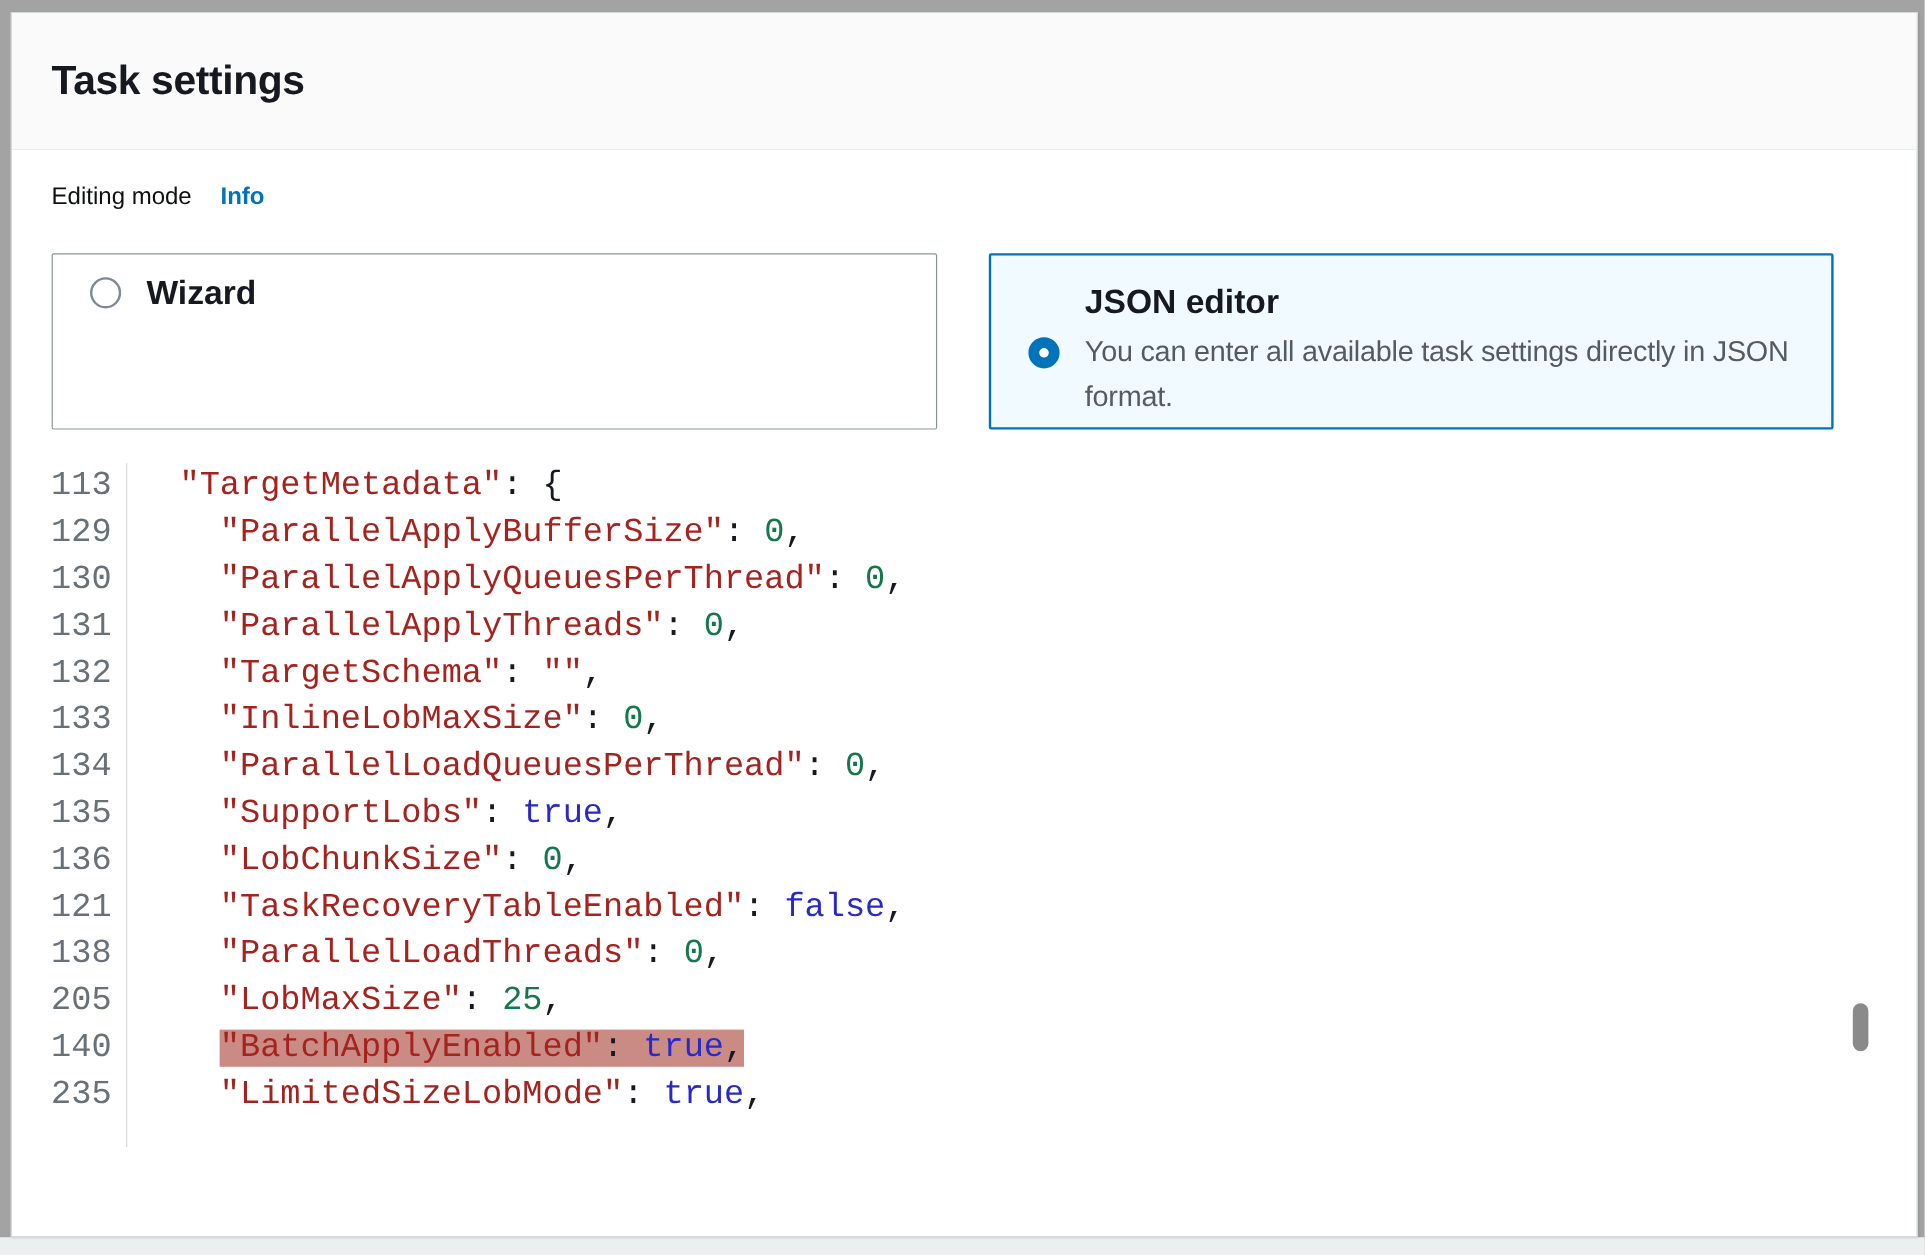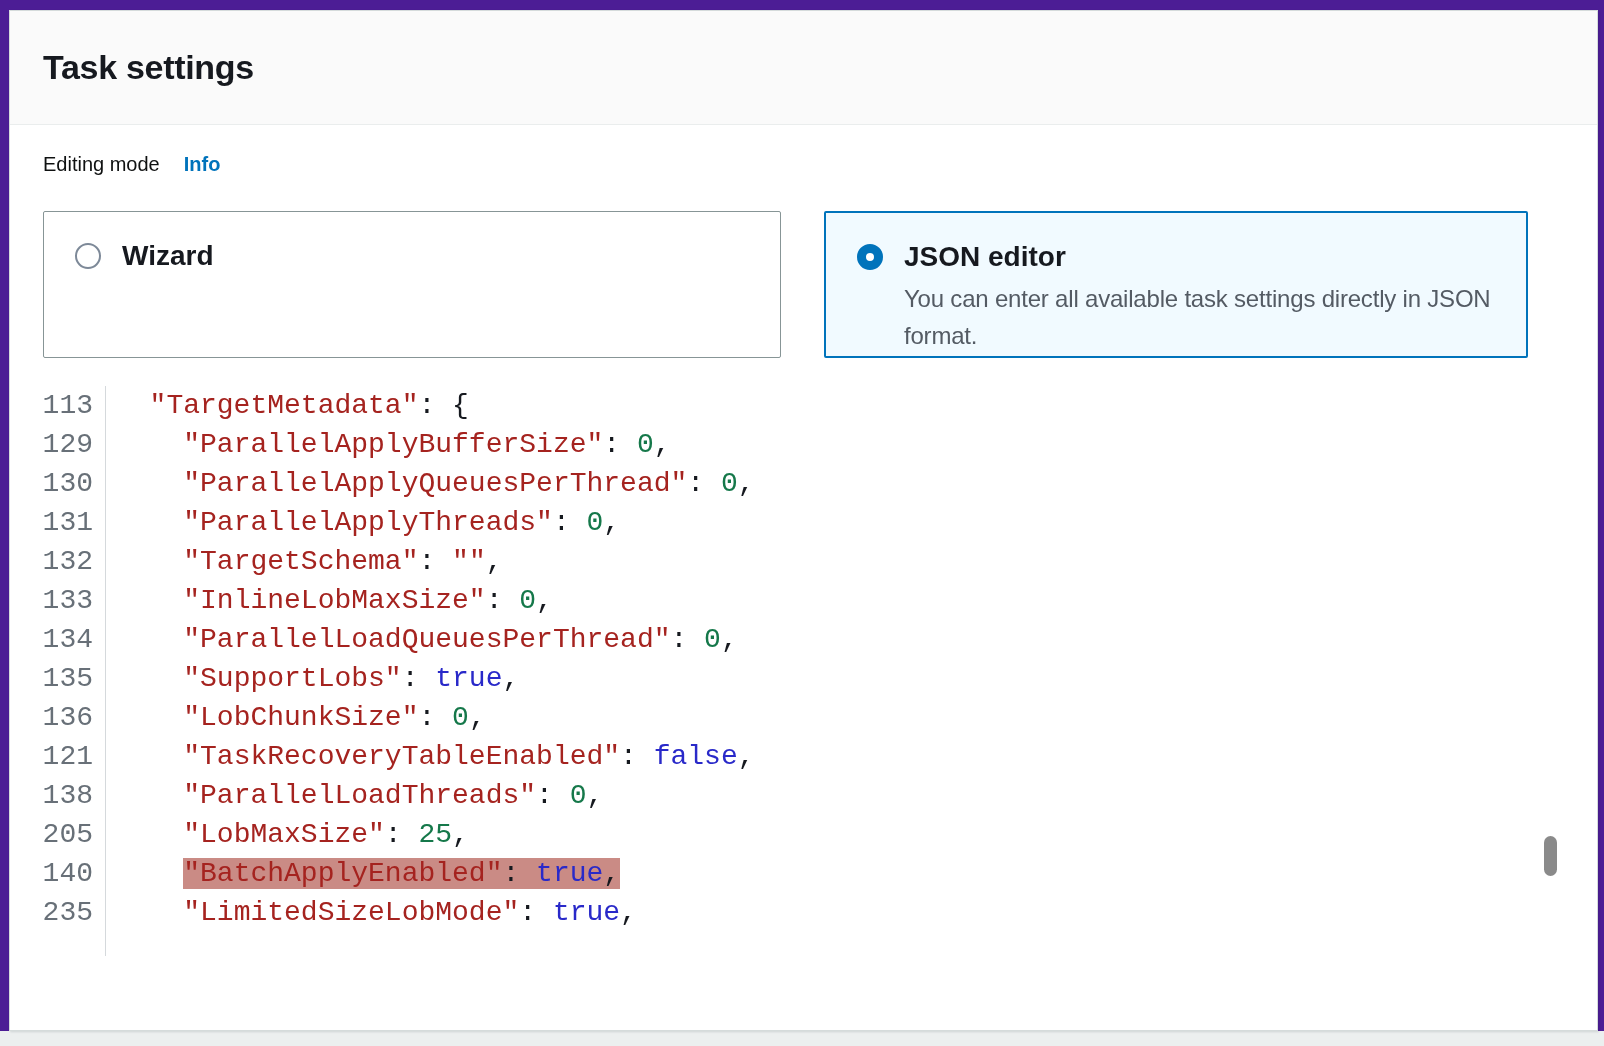--- a/index.html
+++ b/index.html
@@ -8,21 +8,21 @@
     width: 1604px;
     height: 1046px;
     background: #ffffff;
     font-family: "Liberation Sans", sans-serif;
     overflow: hidden;
   }
   .page {
     position: relative;
     width: 1604px;
     height: 1046px;
-    background: #4c1d95;
+    background: #a3a3a3;
   }
   .below-strip {
     position: absolute;
     left: 0; right: 0; bottom: 0;
     height: 15px;
     background: #ecefef;
   }
   .panel {
     position: absolute;
     left: 9px;
@@ -64,34 +64,35 @@
     font-weight: 700;
     cursor: pointer;
   }
   .option-card {
     position: absolute;
     top: 200px;
     height: 147px;
     box-sizing: border-box;
     border-radius: 2px;
     display: flex;
-    padding: 27px 24px 0 31px;
+    padding: 15px 24px 0 31px;
     cursor: pointer;
   }
   .option-card.unselected {
     left: 33px;
     width: 738px;
     background: #ffffff;
     border: 1px solid #879596;
   }
   .option-card.selected {
     left: 814px;
     width: 704px;
     background: var(--selected-bg);
     border: 2px solid var(--accent);
+    align-items: center;
   }
   .radio {
     flex: 0 0 26px;
     width: 26px;
     height: 26px;
     border-radius: 50%;
     box-sizing: border-box;
     margin-top: 4px;
     background: #ffffff;
     border: 2px solid #7d8998;

